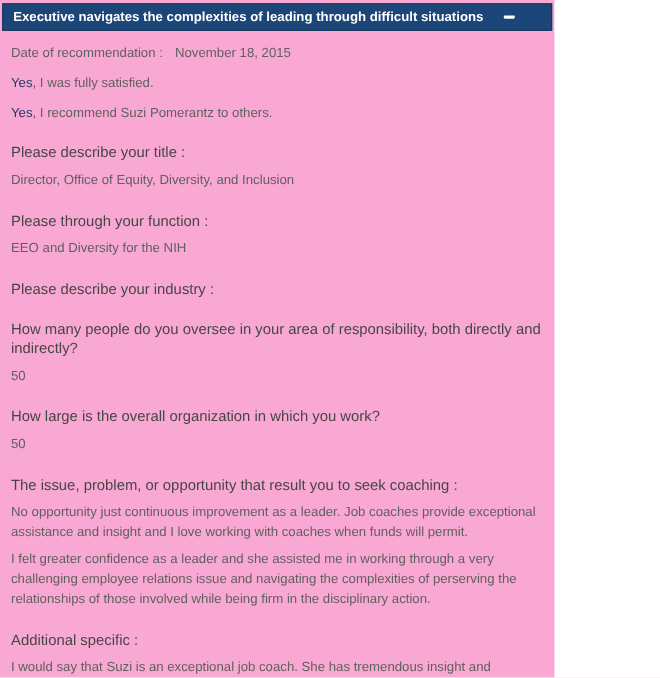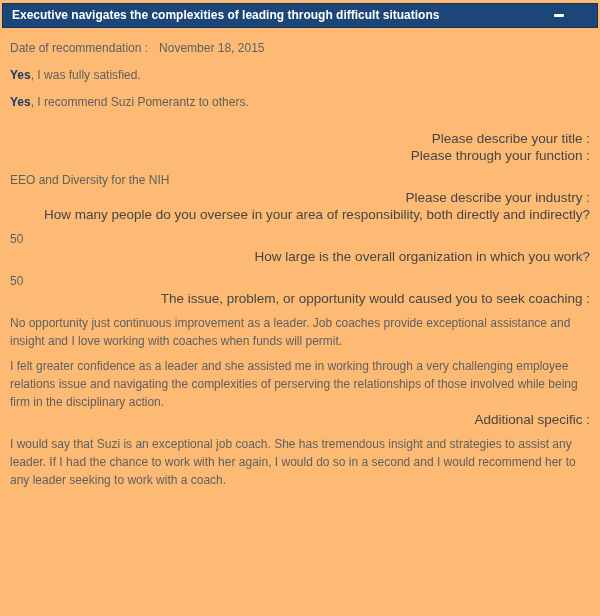--- a/index.html
+++ b/index.html
@@ -3,24 +3,24 @@
 <meta charset="utf-8">
 <style>
   * { box-sizing: border-box; }
   html, body {
     margin: 0;
     padding: 0;
     background: #ffffff;
     font-family: "Liberation Sans", "DejaVu Sans", sans-serif;
   }
   .page {
-    width: 600px;
+    width: 504px;
     height: 616px;
     overflow: hidden;
-    background: #fdba74;
+    background: #f9a8d4;
   }
   .panel-header {
     margin: 3px 2px 0 2px;
     background: #1d4678;
     border: 1px solid #163559;
     color: #ffffff;
     font-size: 12px;
     font-weight: bold;
     padding: 4px 9px 5px 9px;
     line-height: 14px;
@@ -46,30 +46,29 @@
     line-height: 15px;
   }
   .date-value { margin-left: 11px; margin-top: 14px; }
   .confirm {
     margin-top: 12px;
     font-size: 12px;
     color: #606060;
     line-height: 15px;
   }
   .confirm .yes {
-    font-weight: bold;
+    font-weight: normal;
     color: #1f3a68;
   }
   .qa-list { margin-top: 20px; }
   .question {
     font-size: 13.5px;
     color: #464646;
     line-height: 17px;
-    margin-top: 0;
-    text-align: right;
+    margin-top: 20px;
   }
   .answer {
     font-size: 12px;
     color: #606060;
     line-height: 18px;
     margin-top: 7px;
     max-width: 586px;
   }
 </style>
 </head>
@@ -91,33 +90,34 @@
     <div class="confirm">
       <span class="yes">Yes</span><span>, I was fully satisfied.</span>
     </div>
     <div class="confirm">
       <span class="yes">Yes</span><span>, I recommend Suzi Pomerantz to others.</span>
     </div>
 
     <div class="qa-list">
 
       <div class="question">Please describe your title :</div>
+      <div class="answer">Director, Office of Equity, Diversity, and Inclusion</div>
 
       <div class="question">Please through your function :</div>
       <div class="answer">EEO and Diversity for the NIH</div>
 
       <div class="question">Please describe your industry :</div>
 
       <div class="question">How many people do you oversee in your area of responsibility, both directly and indirectly?</div>
       <div class="answer">50</div>
 
       <div class="question">How large is the overall organization in which you work?</div>
       <div class="answer">50</div>
 
-      <div class="question">The issue, problem, or opportunity would caused you to seek coaching :</div>
+      <div class="question">The issue, problem, or opportunity that result you to seek coaching :</div>
       <div class="answer">No opportunity just continuous improvement as a leader. Job coaches provide exceptional assistance and insight and I love working with coaches when funds will permit.</div>
 
       <div class="answer">I felt greater confidence as a leader and she assisted me in working through a very challenging employee relations issue and navigating the complexities of perserving the relationships of those involved while being firm in the disciplinary action.</div>
 
       <div class="question">Additional specific :</div>
       <div class="answer">I would say that Suzi is an exceptional job coach. She has tremendous insight and strategies to assist any leader. If I had the chance to work with her again, I would do so in a second and I would recommend her to any leader seeking to work with a coach.</div>
 
     </div>
 
   </div>

